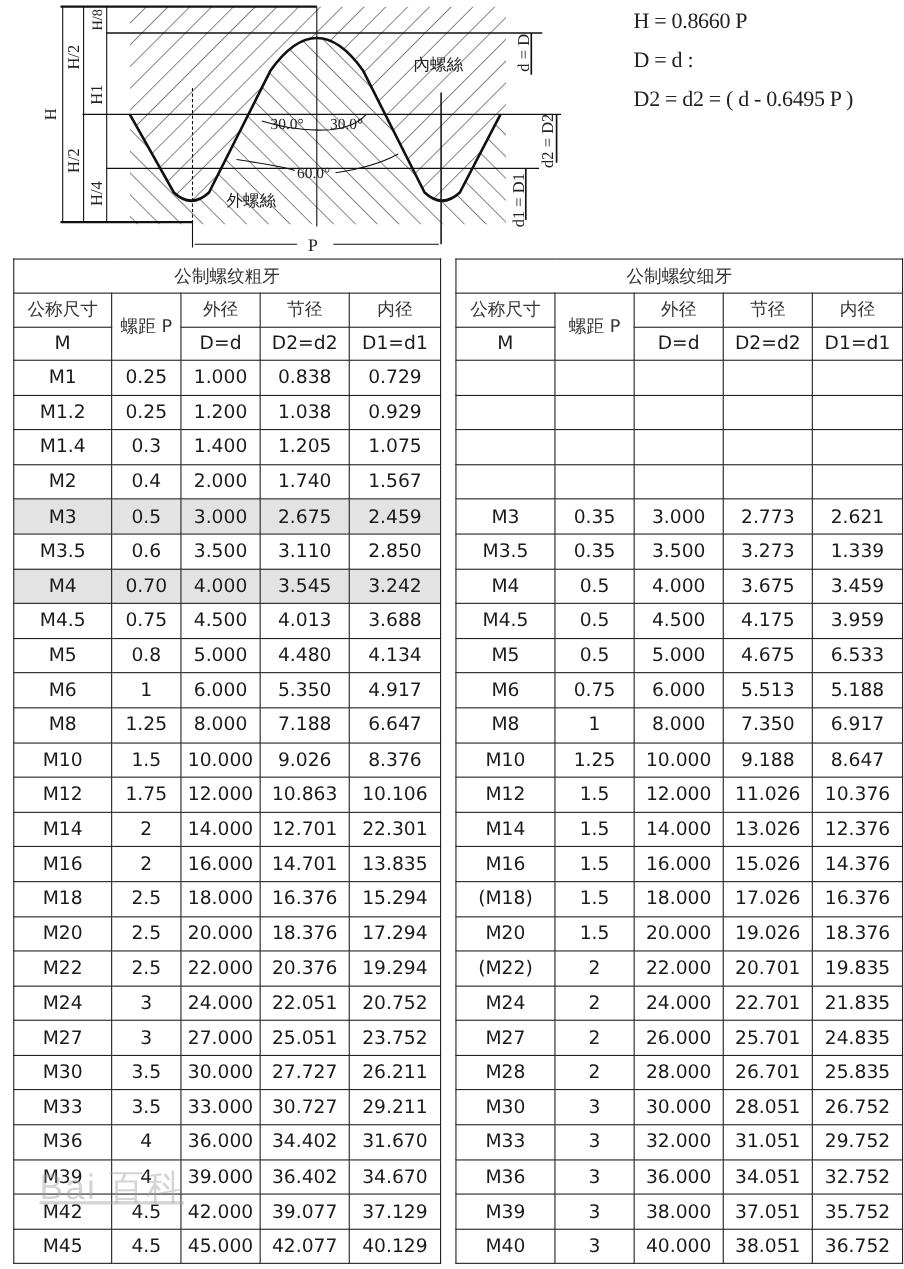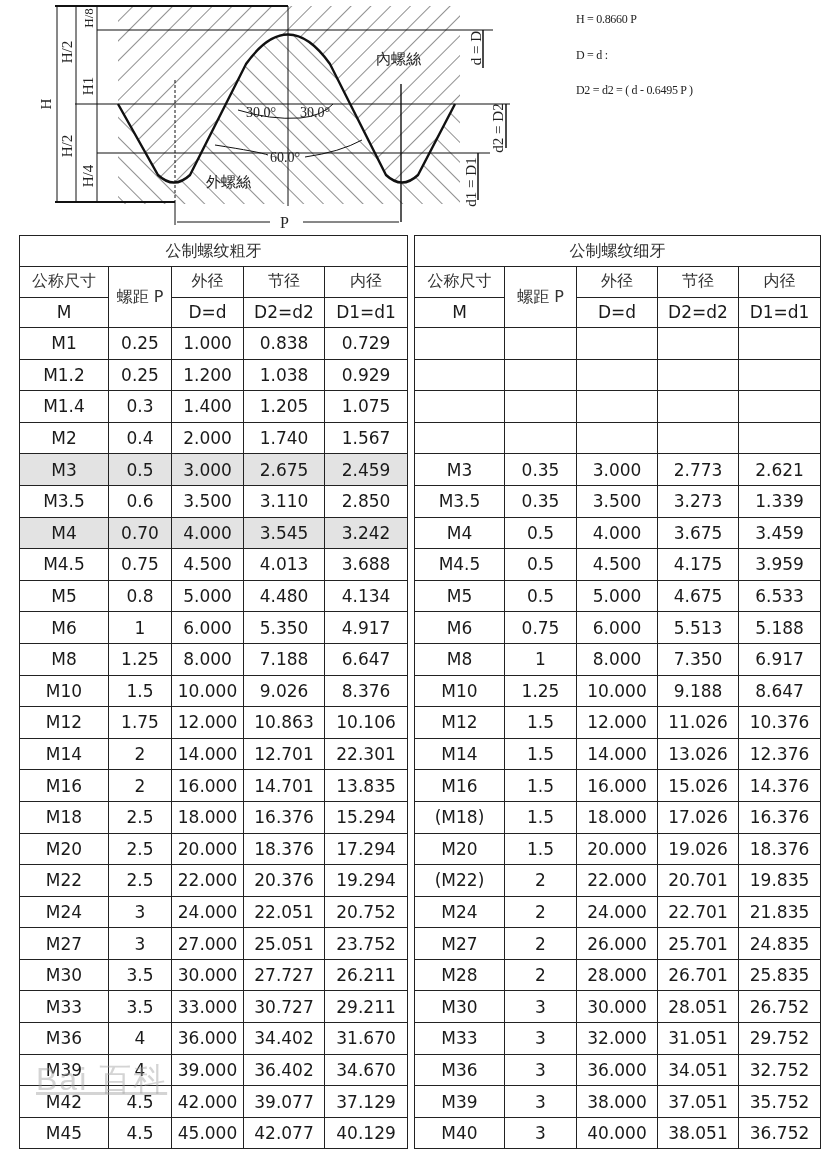--- a/index.html
+++ b/index.html
@@ -1,26 +1,26 @@
 <!DOCTYPE html>
 <html><head>
 <meta charset="utf-8">
 <style>
   html, body { margin:0; padding:0; background:#fff; }
   body { width:822px; height:1154px; position:relative; overflow:hidden; font-family:"DejaVu Sans", sans-serif; color:#111; }
   .diagram { position:absolute; left:0; top:0; width:540px; height:232px; }
-  .formulas { position:absolute; left:576px; top:8px; font-family:"Liberation Serif", serif; font-size:12px; color:#222; }
+  .formulas { position:absolute; left:576px; top:8px; font-family:"Liberation Serif", serif; font-size:20px; color:#222; }
   .formulas div { height:35.5px; line-height:22px; letter-spacing:-0.3px; }
   table.thread { position:absolute; top:235px; border-collapse:collapse; table-layout:fixed; font-family:"DejaVu Sans", sans-serif; }
   table.thread td { border:1.3px solid #222; text-align:center; padding:0; font-size:17px; height:30.6px; color:#1a1a1a; white-space:nowrap; }
   table.thread td.title { height:30px; font-size:16px; color:#333; }
   table.thread td.hd { height:29.5px; font-size:16px; color:#333; }
   table.thread td.hd2 { height:29.5px; font-size:17px; }
   table.thread tr.hl td { background:#e3e3e3; }
-  #coarse { left:19px; width:388px; }
+  #coarse { left:12px; width:388px; }
   #fine { left:414px; width:406px; }
   .watermark { position:absolute; left:36px; top:1058px; font-size:32px; color:rgba(160,160,160,0.45); font-family:"Liberation Sans", sans-serif; letter-spacing:2px;text-decoration:underline; }
 </style>
 </head>
 <body>
 
 <svg class="diagram" viewBox="0 0 540 232" xmlns="http://www.w3.org/2000/svg">
   <defs>
     <pattern id="hatchA" patternUnits="userSpaceOnUse" width="14" height="14" patternTransform="rotate(45)">
       <line x1="0" y1="0" x2="0" y2="14" stroke="#222" stroke-width="1"></line>

